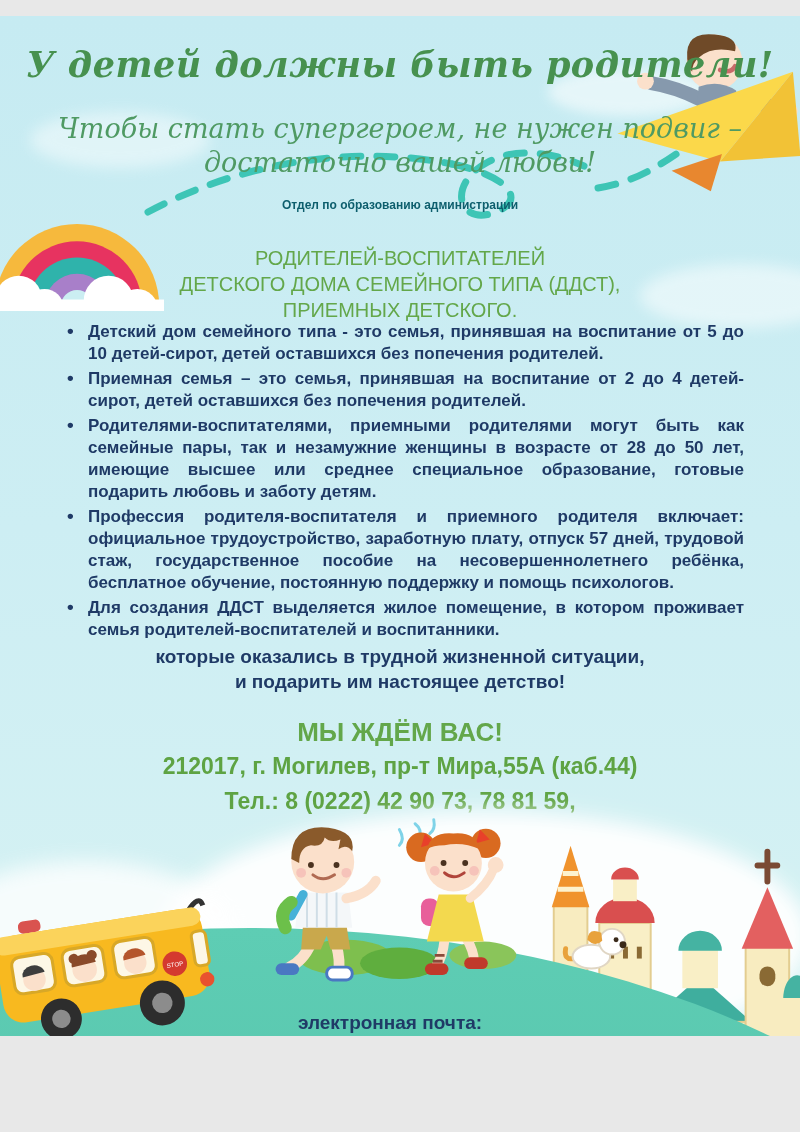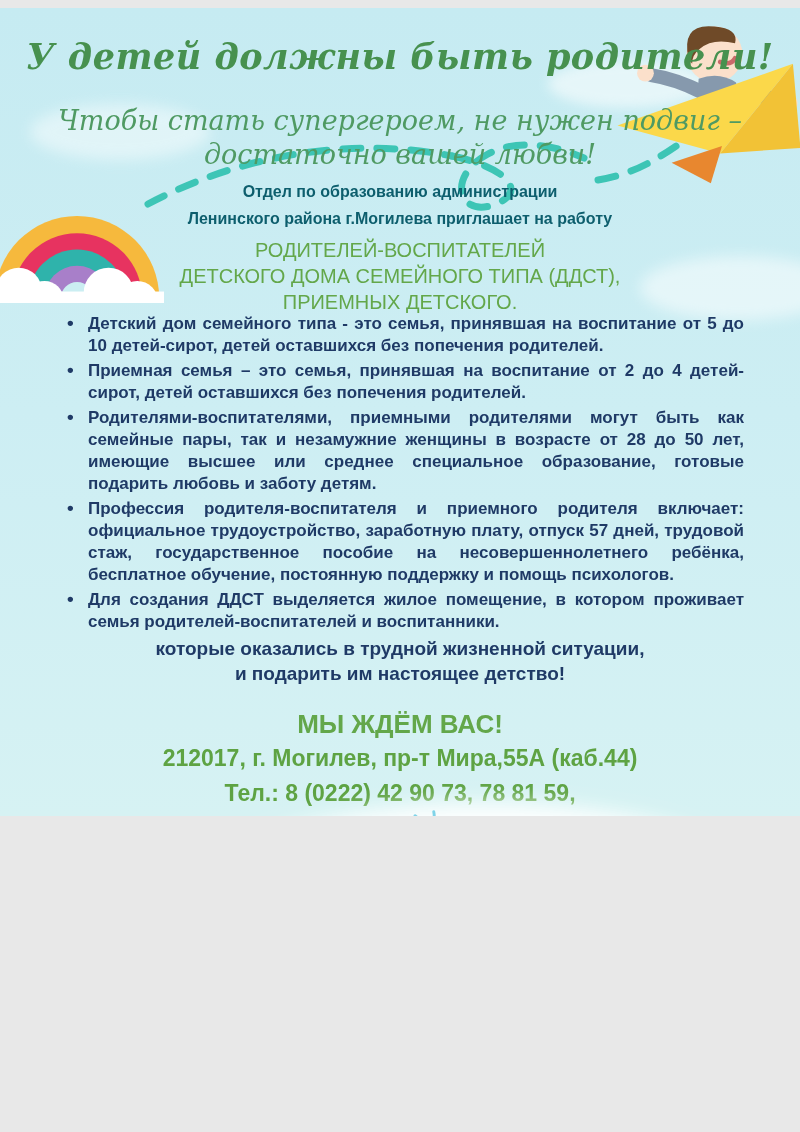--- a/index.html
+++ b/index.html
@@ -1,17 +1,17 @@
 <!DOCTYPE html>
 <html><head>
 <meta charset="utf-8">
 <style>
   html,body { margin:0; padding:0; background:#e8e8e8; }
   .page {
-    position:relative; width:800px; height:808px; overflow:hidden; margin:8px auto;
+    position:relative; width:800px; height:1020px; overflow:hidden; margin:16px auto;
     background:linear-gradient(180deg,#c6ebf2 0%,#cdeef3 50%,#d6f2f3 100%);
     font-family:"Liberation Sans",sans-serif;
   }
   .abs { position:absolute; }
   .center { left:0; right:0; text-align:center; }
 
   .cloud { position:absolute; background:#ffffff; border-radius:50%; }
   .cloud1 { top:52px;  left:548px; width:160px; height:48px; opacity:.55; filter:blur(6px); }
   .cloud2 { top:96px;  left:30px;  width:180px; height:56px; opacity:.45; filter:blur(7px); }
   .cloud3 { top:248px; right:-40px;width:200px; height:64px; opacity:.5;  filter:blur(7px); }
@@ -19,21 +19,21 @@
   .whiteblob2 { top:845px; left:-70px; width:310px; height:160px; opacity:.8;  filter:blur(10px); }
 
   .main-title {
     top:28px; font-family:"DejaVu Serif",serif; font-style:italic; font-weight:600;
     font-size:35px; color:#47914f; letter-spacing:.5px;
   }
   .subtitle {
     top:96px; font-family:"DejaVu Serif",serif; font-style:italic; font-weight:500;
     font-size:27px; line-height:34px; color:#4f9a63;
   }
-  .intro { top:170px; font-size:16px; line-height:27px; font-weight:600; color:#0d5e6d; }
+  .intro { top:176px; font-size:12px; line-height:27px; font-weight:600; color:#0d5e6d; }
   .vacancy { top:229px; font-size:20px; line-height:26px; font-weight:400; color:#63a74a; }
 
   .bullets { top:305px; left:60px; right:56px; margin:0; padding:0; list-style:none;
     font-size:17px; line-height:22px; font-weight:600; color:#1f3a66; }
   .bullets li { position:relative; padding-left:28px; margin-bottom:3px;
     text-align:justify; text-align-last:left; }
   .bullets li::before { content:"\2022"; position:absolute; left:7px; top:-1px; font-size:19px; }
 
   .invite { top:628px; font-size:19px; line-height:25px; font-weight:700; color:#1f3a66; }
   .cta    { top:701px; font-size:26px; font-weight:700; color:#63a74a; }
@@ -101,21 +101,20 @@
   </svg>
 
   <div class="abs center main-title">У детей должны быть родители!</div>
   <div class="abs center subtitle">
     <div>Чтобы стать супергероем, не нужен подвиг –</div>
     <div>достаточно вашей любви!</div>
   </div>
 
   <div class="abs center intro">
     <div>Отдел по образованию администрации</div>
-    <div>Ленинского района г.Могилева приглашает на работу</div>
   </div>
 
   <div class="abs center vacancy">
     <div>РОДИТЕЛЕЙ-ВОСПИТАТЕЛЕЙ</div>
     <div>ДЕТСКОГО ДОМА СЕМЕЙНОГО ТИПА (ДДСТ),</div>
     <div>ПРИЕМНЫХ ДЕТСКОГО.</div>
   </div>
 
   <ul class="abs bullets">
     <li>Детский дом семейного типа - это семья, принявшая на воспитание от 5 до 10 детей-сирот, детей оставшихся без попечения родителей.</li>

